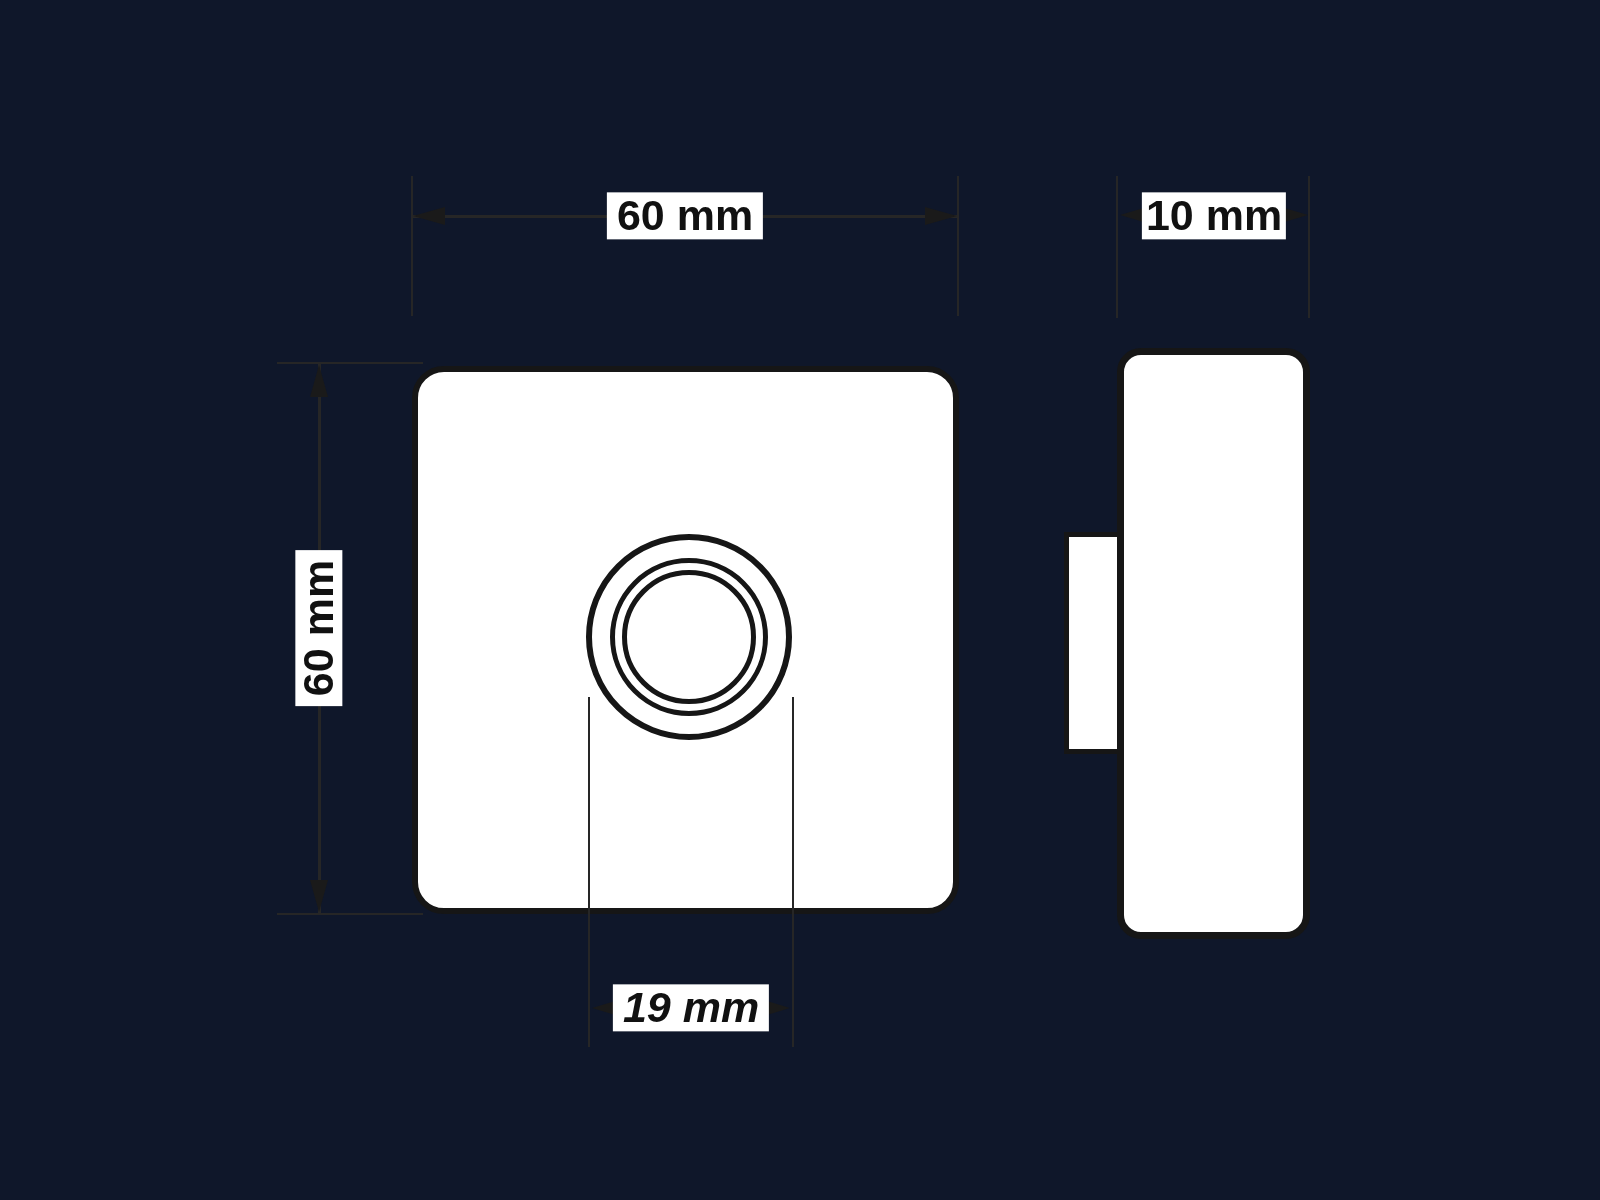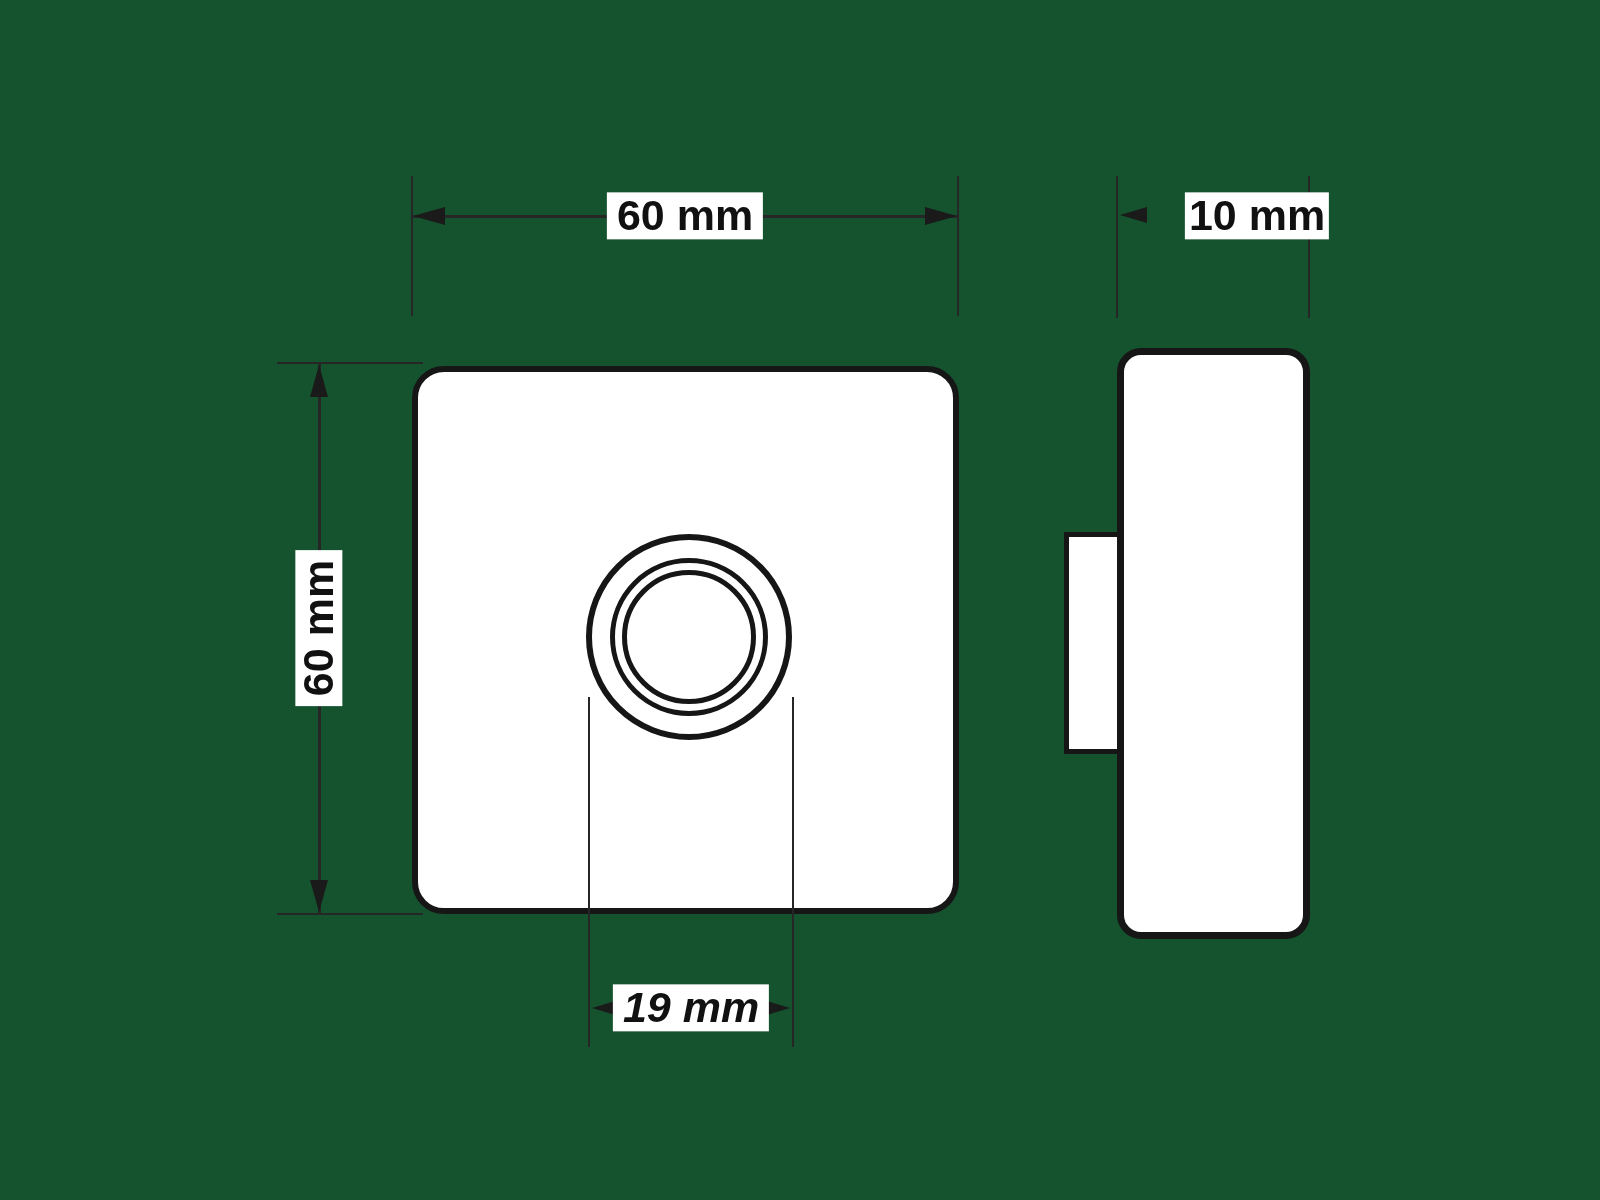--- a/index.html
+++ b/index.html
@@ -1,20 +1,20 @@
 <!DOCTYPE html>
 <html><head>
 <meta charset="utf-8">
 <style>
   html, body { margin: 0; padding: 0; background: #ffffff; }
   #canvas {
     position: relative;
     width: 1600px;
     height: 1200px;
-    background: #14532d;
+    background: #0f172a;
     overflow: hidden;
     font-family: "Liberation Sans", sans-serif;
   }
   
   .vline, .hline { position: absolute; background: #262626; }
 
   
   .outline {
     position: absolute;
     border: 6px solid #161616;
@@ -84,15 +84,15 @@
   <div class="arr arr-right" style="left:760px; top:999px; border-left-width:30px;"></div>
   <div class="dim-label" style="left:691px; top:1008px;font-style:italic;">19 mm</div>
 
   <div class="outline" style="left:1117px; top:348px; width:193px; height:591px; border-width:7px; border-radius:24px;"></div>
   <div class="outline" style="left:1064px; top:532px; width:53px; height:222px; border-width:5px; border-right:0; border-radius:0;"></div>
 
   <div class="vline" style="left:1116px; top:176px; width:2px; height:142px;"></div>
   <div class="vline" style="left:1308px; top:176px; width:2px; height:142px;"></div>
   <div class="arr arr-sm arr-left" style="left:1120px; top:207px;"></div>
   <div class="arr arr-sm arr-right" style="left:1281px; top:207px;"></div>
-  <div class="dim-label" style="left:1214px; top:216px; padding:0 4px;margin-left:43px;">10 mm</div>
+  <div class="dim-label" style="left:1214px; top:216px; padding:0 4px;">10 mm</div>
 
 </div>
 
 </body></html>

